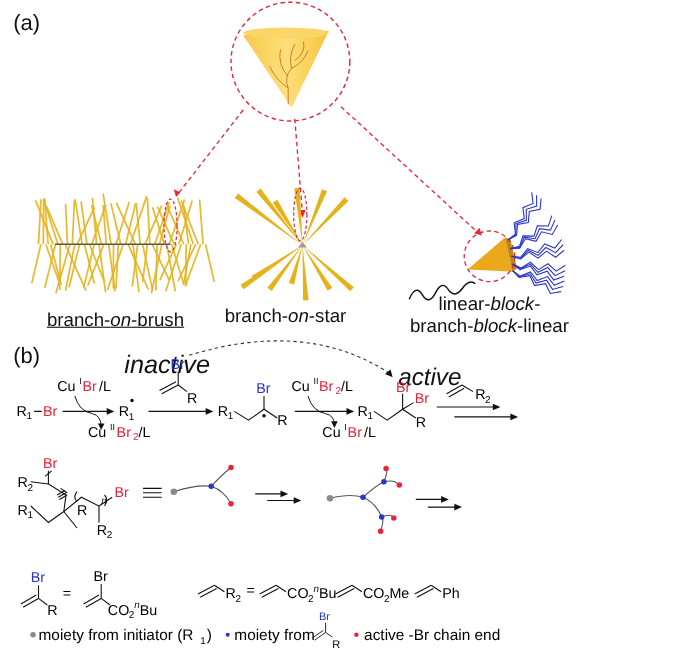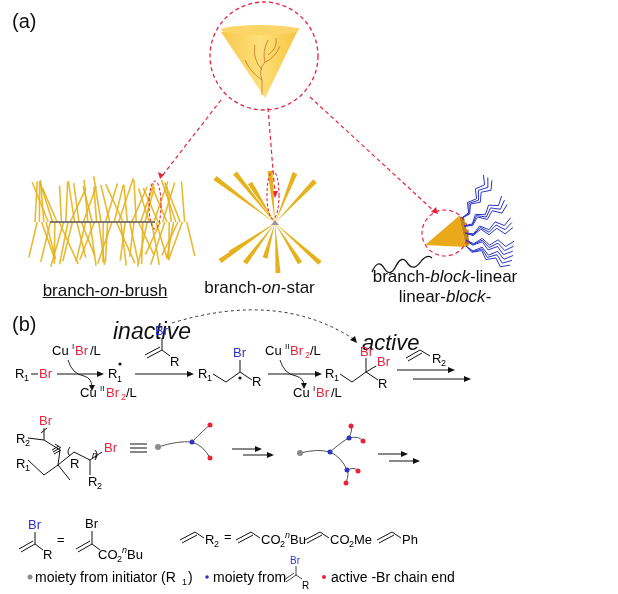--- a/index.html
+++ b/index.html
@@ -169,22 +169,22 @@
   </g>
 </svg>
 
 <div class="abs caption" style="left:30px;top:281px;width:150px;text-decoration:underline;">
   <span>branch-</span><i>on</i><span>-brush</span>
 </div>
 <div class="abs caption" style="left:192px;top:278px;width:135px;">
   <span>branch-</span><i>on</i><span>-star</span>
 </div>
 <div class="abs caption" style="left:360px;top:267px;width:170px;line-height:20px;">
+  <div><span>linear-</span><i>block</i><span>-</span></div>
   <div><span>branch-</span><i>block</i><span>-linear</span></div>
-  <div><span>linear-</span><i>block</i><span>-</span></div>
 </div>
 
 <div class="abs panel-label" style="left:12px;top:313px;">(b)</div>
 <div class="abs" style="left:113px;top:318px;font-size:23px;font-style:italic;">inactive</div>
 <div class="abs" style="left:362px;top:330px;font-size:22px;font-style:italic;">active</div>
 
 <svg class="abs" style="left:0;top:300px;" width="618" height="294" font-size="13">
 
   <path d="M172 23 Q280 -10 355 40" fill="none" stroke="#333" stroke-width="1" stroke-dasharray="3,3"></path>
   <path d="M357 43 L350 40 L355 36 Z" fill="#111"></path>

